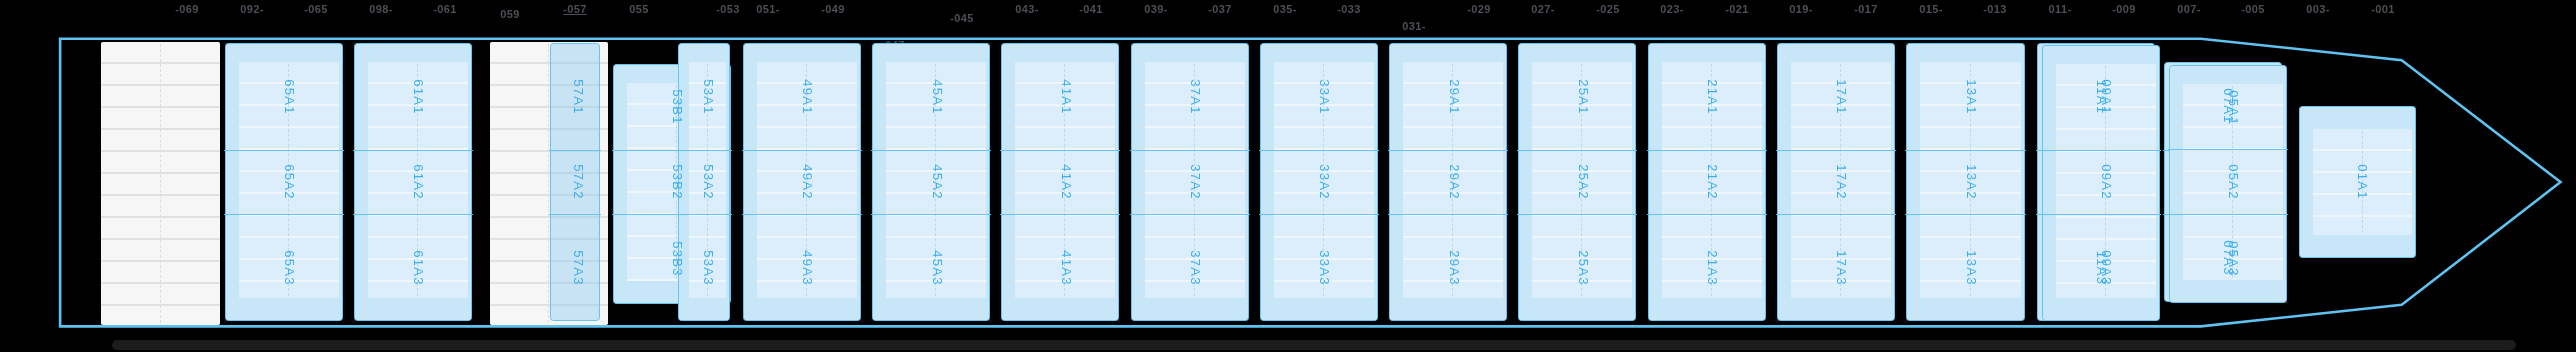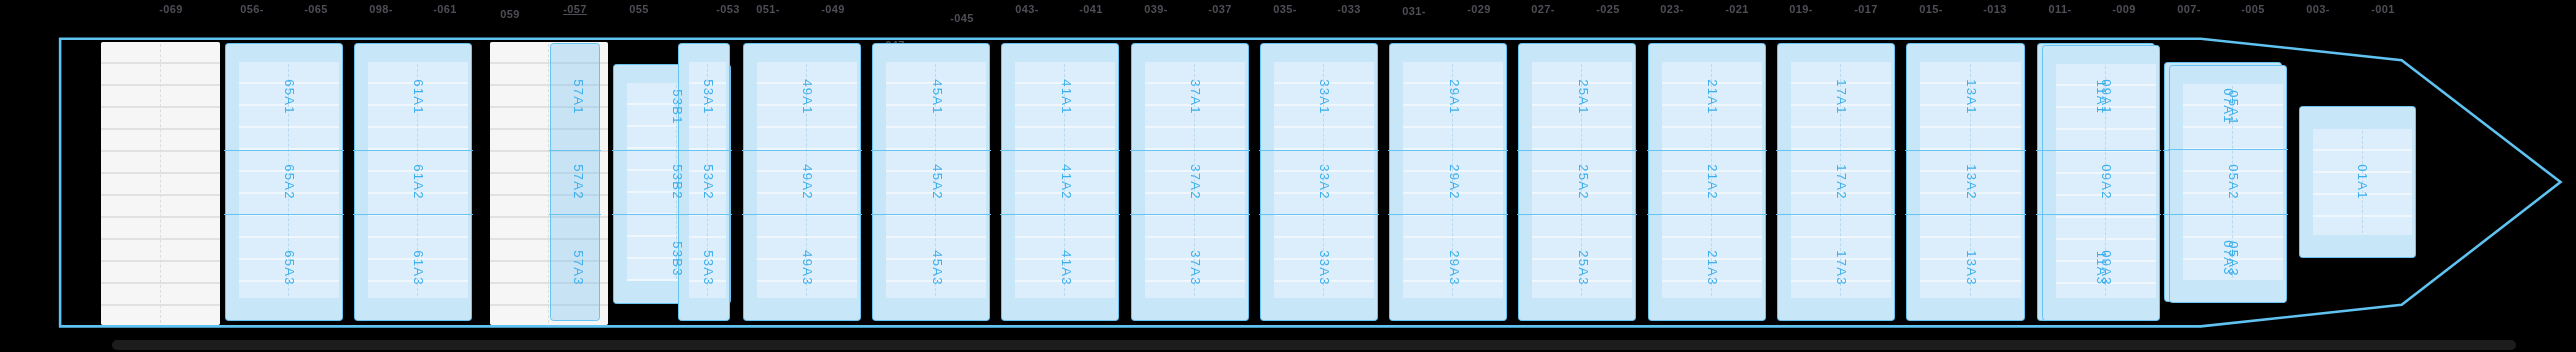--- a/index.html
+++ b/index.html
@@ -31,40 +31,40 @@
               font-size:13px;font-weight:400;letter-spacing:1.3px;color:var(--labelText);white-space:nowrap;}
   
   #hscrollbar{position:absolute;left:112px;top:340px;width:2404px;height:10.3px;
               background:var(--scrollbar);border-radius:5.2px;}
 </style>
 </head>
 <body>
 
 <div id="stage">
   <div id="ruler">
-      <span class="ruler-label" style="left: 171px; top: 2.6px;">-069</span>
-      <span class="ruler-label" style="left: 252px; top: 2.6px;">056-</span>
+      <span class="ruler-label" style="left: 187px; top: 2.6px;">-069</span>
+      <span class="ruler-label" style="left: 252px; top: 2.6px;">092-</span>
       <span class="ruler-label" style="left: 316px; top: 2.6px;">-065</span>
       <span class="ruler-label" style="left: 381px; top: 2.6px;">098-</span>
       <span class="ruler-label" style="left: 445px; top: 2.6px;">-061</span>
       <span class="ruler-label" style="left: 510px; top: 8px;">059</span>
       <span class="ruler-label" style="left: 575px; top: 2.6px; text-decoration: underline;">-057</span>
       <span class="ruler-label" style="left: 639px; top: 2.6px;">055</span>
       <span class="ruler-label" style="left: 728px; top: 2.6px;">-053</span>
       <span class="ruler-label" style="left: 768px; top: 2.6px;">051-</span>
       <span class="ruler-label" style="left: 833px; top: 2.6px;">-049</span>
       <span class="ruler-label" style="left: 897px; top: 2.6px; margin-top: 36px;">047-</span>
       <span class="ruler-label" style="left: 962px; top: 12px;">-045</span>
       <span class="ruler-label" style="left: 1027px; top: 2.6px;">043-</span>
       <span class="ruler-label" style="left: 1091px; top: 2.6px;">-041</span>
       <span class="ruler-label" style="left: 1156px; top: 2.6px;">039-</span>
       <span class="ruler-label" style="left: 1220px; top: 2.6px;">-037</span>
       <span class="ruler-label" style="left: 1285px; top: 2.6px;">035-</span>
       <span class="ruler-label" style="left: 1349px; top: 2.6px;">-033</span>
-      <span class="ruler-label" style="left: 1414px; top: 5px;">031-</span>
+      <span class="ruler-label" style="left: 1414px; top: 20px;">031-</span>
       <span class="ruler-label" style="left: 1479px; top: 2.6px;">-029</span>
       <span class="ruler-label" style="left: 1543px; top: 2.6px;">027-</span>
       <span class="ruler-label" style="left: 1608px; top: 2.6px;">-025</span>
       <span class="ruler-label" style="left: 1672px; top: 2.6px;">023-</span>
       <span class="ruler-label" style="left: 1737px; top: 2.6px;">-021</span>
       <span class="ruler-label" style="left: 1801px; top: 2.6px;">019-</span>
       <span class="ruler-label" style="left: 1866px; top: 2.6px;">-017</span>
       <span class="ruler-label" style="left: 1931px; top: 2.6px;">015-</span>
       <span class="ruler-label" style="left: 1995px; top: 2.6px;">-013</span>
       <span class="ruler-label" style="left: 2060px; top: 2.6px;">011-</span>

